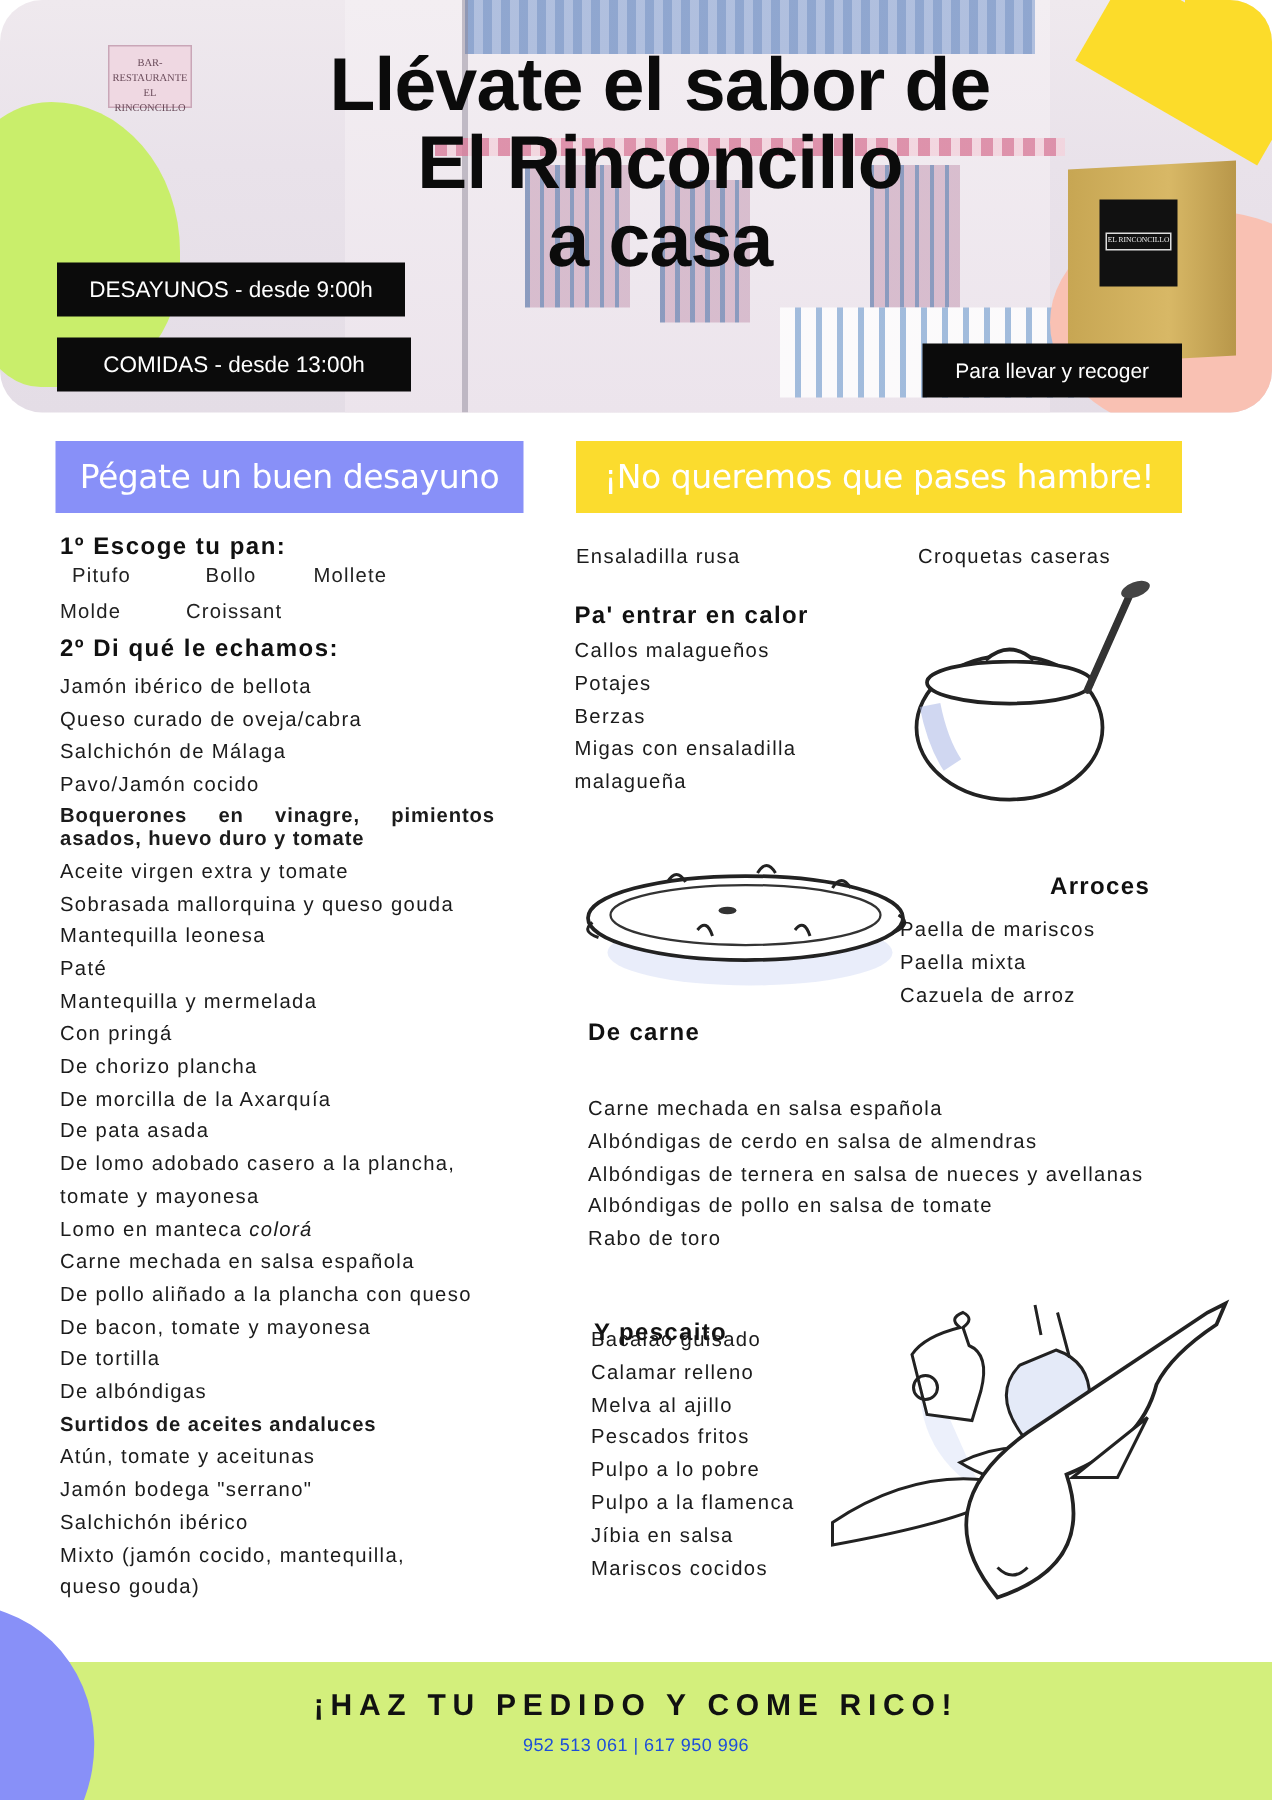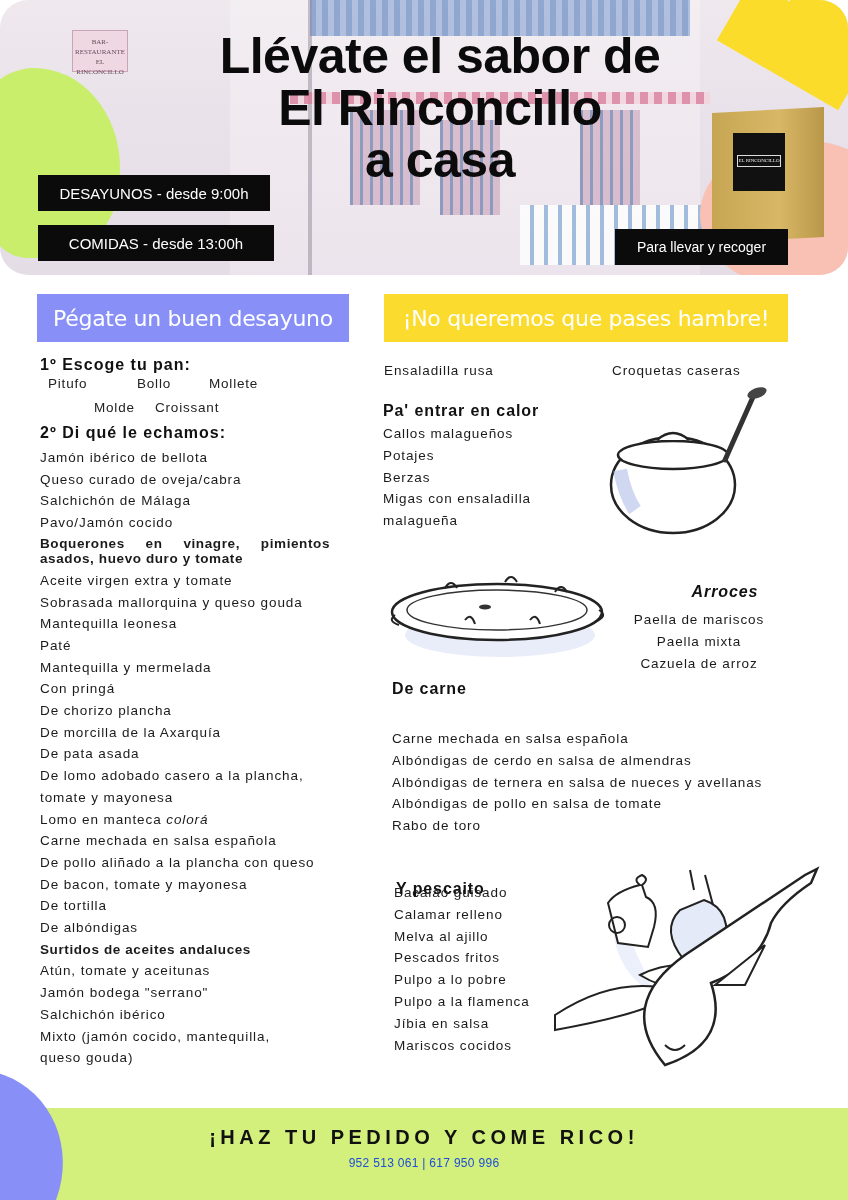--- a/index.html
+++ b/index.html
@@ -64,21 +64,21 @@
   .items li.bold { font-weight: 700; line-height: 15.5px; margin: 2px 0 3px; letter-spacing: 0.6px; }
   .items li.bold.just { text-align: justify; text-align-last: left; }
   .items li.subhead { font-weight: 700; letter-spacing: 0.6px; }
   .items li em { font-style: italic; }
 
   
   .r-text { position: absolute; font-size: 13.5px; letter-spacing: 0.9px; color: #1b1b1b; text-align: right; }
   .r-head { position: absolute; font-weight: 700; font-size: 16px; letter-spacing: 0.9px; color: #111; }
   .r-list { position: absolute; list-style: none; }
   .r-list li { font-size: 13.5px; letter-spacing: 0.9px; line-height: 21.8px; color: #1b1b1b; }
-  .r-list.right li { text-align: center; }
+  .r-list.right li { text-align: left; }
 
   .illus { position: absolute; }
 
   
   .footer { position: absolute; left: 0; top: 1108px; width: 848px; height: 92px; background: #d3ef7c; }
   .footer-cta { position: absolute; left: 0; top: 1126px; width: 848px; text-align: center;
     font-weight: 700; font-size: 20px; letter-spacing: 4.5px; color: #111; }
   .footer-phone { position: absolute; left: 0; top: 1156px; width: 848px; text-align: center;
     font-size: 12px; color: #1d4ed8; letter-spacing: 0.3px; }
   .blob-blue { position: absolute; left: -60px; top: 1080px; width: 130px; height: 140px;
@@ -124,21 +124,21 @@
 <div class="sec-head left">Pégate un buen desayuno</div>
 <div class="sec-head right">¡No queremos que pases hambre!</div>
 
 <div class="left-col">
   <div class="step-title" style="line-height:20px;">1º Escoge tu pan:</div>
   <div class="bread-row" style="margin-left:8px; line-height:18px;">
     <span style="width:89px;">Pitufo</span>
     <span style="width:72px;">Bollo</span>
     <span>Mollete</span>
   </div>
-  <div class="bread-row" style="margin-left:54px; margin-top:6px; line-height:18px;">
+  <div class="bread-row" style="margin-top:6px; line-height:18px;gap:23px;">
     <span style="width:61px;">Molde</span>
     <span>Croissant</span>
   </div>
   <div class="step-title" style="margin-top:4px; line-height:24px;">2º Di qué le echamos:</div>
 
   <ul class="items" style="margin-top:2px; width:290px;">
     <li>Jamón ibérico de bellota</li>
     <li>Queso curado de oveja/cabra</li>
     <li>Salchichón de Málaga</li>
     <li>Pavo/Jamón cocido</li>
@@ -198,21 +198,21 @@
   <path d="M10 45 q-8 6 4 10" fill="none" stroke="#222" stroke-width="2"></path>
   <path d="M214 40 q10 6 -4 12" fill="none" stroke="#222" stroke-width="2"></path>
   <path d="M60 18 q6 -10 12 0" fill="none" stroke="#222" stroke-width="2"></path>
   <path d="M120 12 q6 -10 12 0" fill="none" stroke="#222" stroke-width="2"></path>
   <path d="M170 22 q6 -10 12 0" fill="none" stroke="#222" stroke-width="2"></path>
   <path d="M80 50 q6 -8 10 4" fill="none" stroke="#222" stroke-width="2"></path>
   <path d="M145 50 q6 -8 10 4" fill="none" stroke="#222" stroke-width="2"></path>
   <ellipse cx="100" cy="37" rx="6" ry="2.5" fill="#333"></ellipse>
 </svg>
 
-<div class="r-head" style="left:676px; top:583px; width:98px; text-align:center;font-style:italic;">Arroces</div>
+<div class="r-head" style="left:700px; top:583px; width:98px; text-align:left;">Arroces</div>
 <ul class="r-list right" style="left:600px; top:609px; width:198px;">
   <li>Paella de mariscos</li>
   <li>Paella mixta</li>
   <li>Cazuela de arroz</li>
 </ul>
 
 <div class="r-head" style="left:392px; top:680px;">De carne</div>
 <ul class="r-list" style="left:392px; top:728px; width:440px;">
   <li>Carne mechada en salsa española</li>
   <li>Albóndigas de cerdo en salsa de almendras</li>

